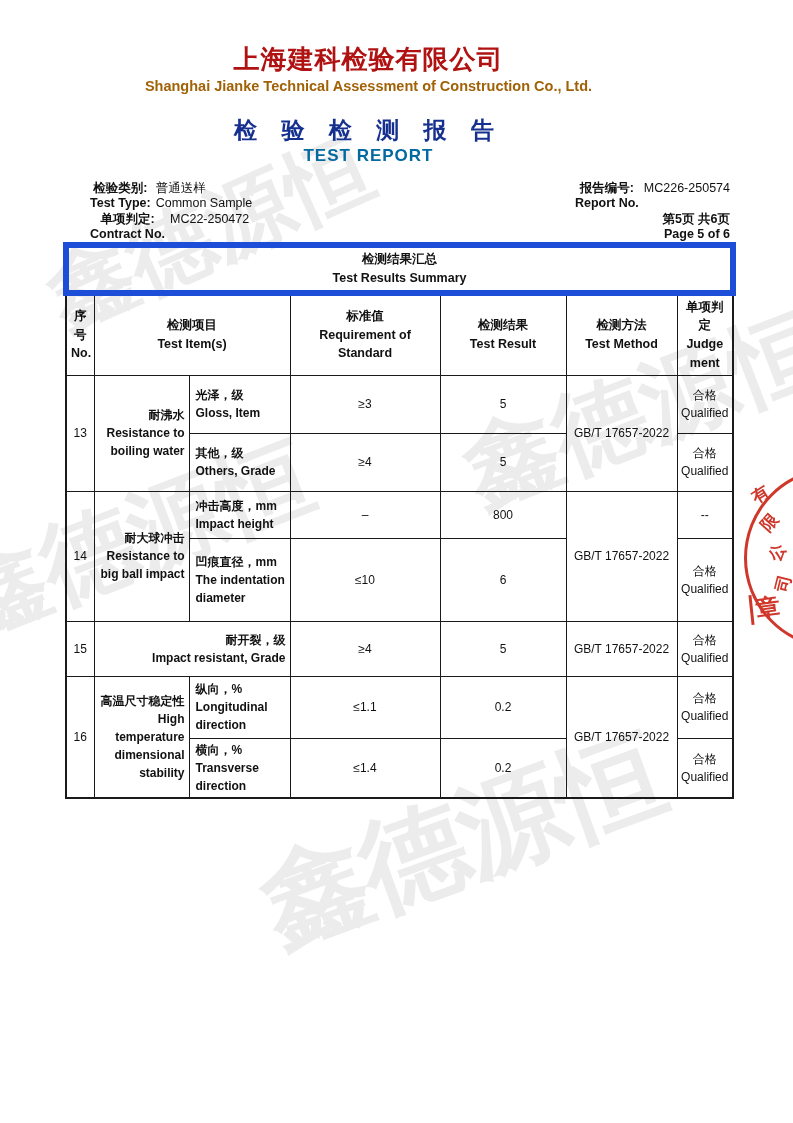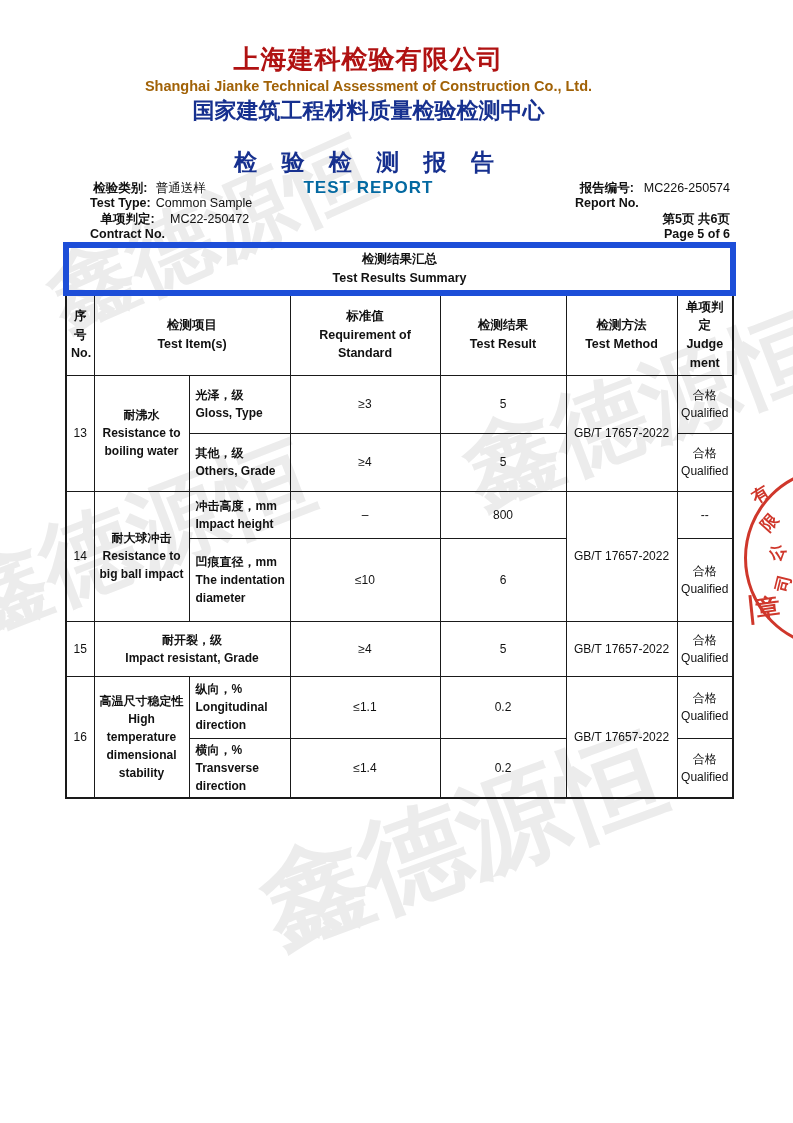--- a/index.html
+++ b/index.html
@@ -34,21 +34,21 @@
   .m-r2 { right:63px; top:212px; text-align:right; font-weight:bold; }
 
   
   .tbl-wrap { position:absolute; left:63px; top:242px; z-index:1; }
   table { border-collapse:collapse; table-layout:fixed; width:667px; background:transparent; }
   td { border:1.6px solid #1a1a1a; font-size:12px; vertical-align:middle; padding:2px 4px;
        line-height:1.5; background:transparent; }
   .t-title td { border:6px solid #1d4ed8; text-align:center; font-weight:bold; height:40px; font-size:12.5px; }
   .th { text-align:center; font-weight:bold; height:57px; font-size:12.5px; }
   .c  { text-align:center; }
-  .item { text-align:center; font-weight:bold; }
+  .item { text-align:right; font-weight:bold; }
   .sub  { text-align:left; font-weight:bold; padding-left:6px; }
   .judge { text-align:center; padding:2px 1px; }
   .brk { word-break:break-all; }
   .outer { border:2.2px solid #1a1a1a; }
 
   
   .stamp { position:absolute; z-index:2; }
   .stamp-circle { position:absolute; left:744px; top:467px; width:182px; height:182px;
     border:3.5px solid #cf372b; border-radius:50%; }
   .stamp-ch { position:absolute; color:#cf372b; font-weight:bold; font-size:17px; line-height:1; z-index:2; }
@@ -65,21 +65,20 @@
 <body>
 
 <div class="wm wm1">鑫德源恒</div>
 <div class="wm wm2">鑫德源恒</div>
 <div class="wm wm3">鑫德源恒</div>
 <div class="wm wm4">鑫德源恒</div>
 
 <div class="hdr">
   <div class="company-cn">上海建科检验有限公司</div>
   <div class="company-en">Shanghai Jianke Technical Assessment of Construction Co., Ltd.</div>
-  <div class="center-cn">国家建筑工程材料质量检验检测中心</div>
   <div class="title-cn">检 验 检 测 报 告</div>
   <div class="title-en">TEST REPORT</div>
 </div>
 
 <div class="meta meta-grid m-l1">
   <span class="lbl">检验类别:</span>
   <span class="val">普通送样</span>
   <span class="lbl">Test Type:</span>
   <span class="val">Common Sample</span>
 </div>
@@ -146,21 +145,21 @@
   </tr>
 
   <tr style="height:58px">
     <td class="c" rowspan="2">13</td>
     <td class="item" rowspan="2">
       <div>耐沸水</div>
       <div>Resistance to boiling water</div>
           </td>
     <td class="sub">
       <div>光泽，级</div>
-      <div>Gloss, Type</div>
+      <div>Gloss, Item</div>
           </td>
     <td class="c">≥3</td>
     <td class="c">5</td>
     <td class="c" rowspan="2">GB/T 17657-2022</td>
     <td class="judge">
       <div>合格</div>
       <div class="brk">Qualified</div>
           </td>
   </tr>
   <tr style="height:58px">

